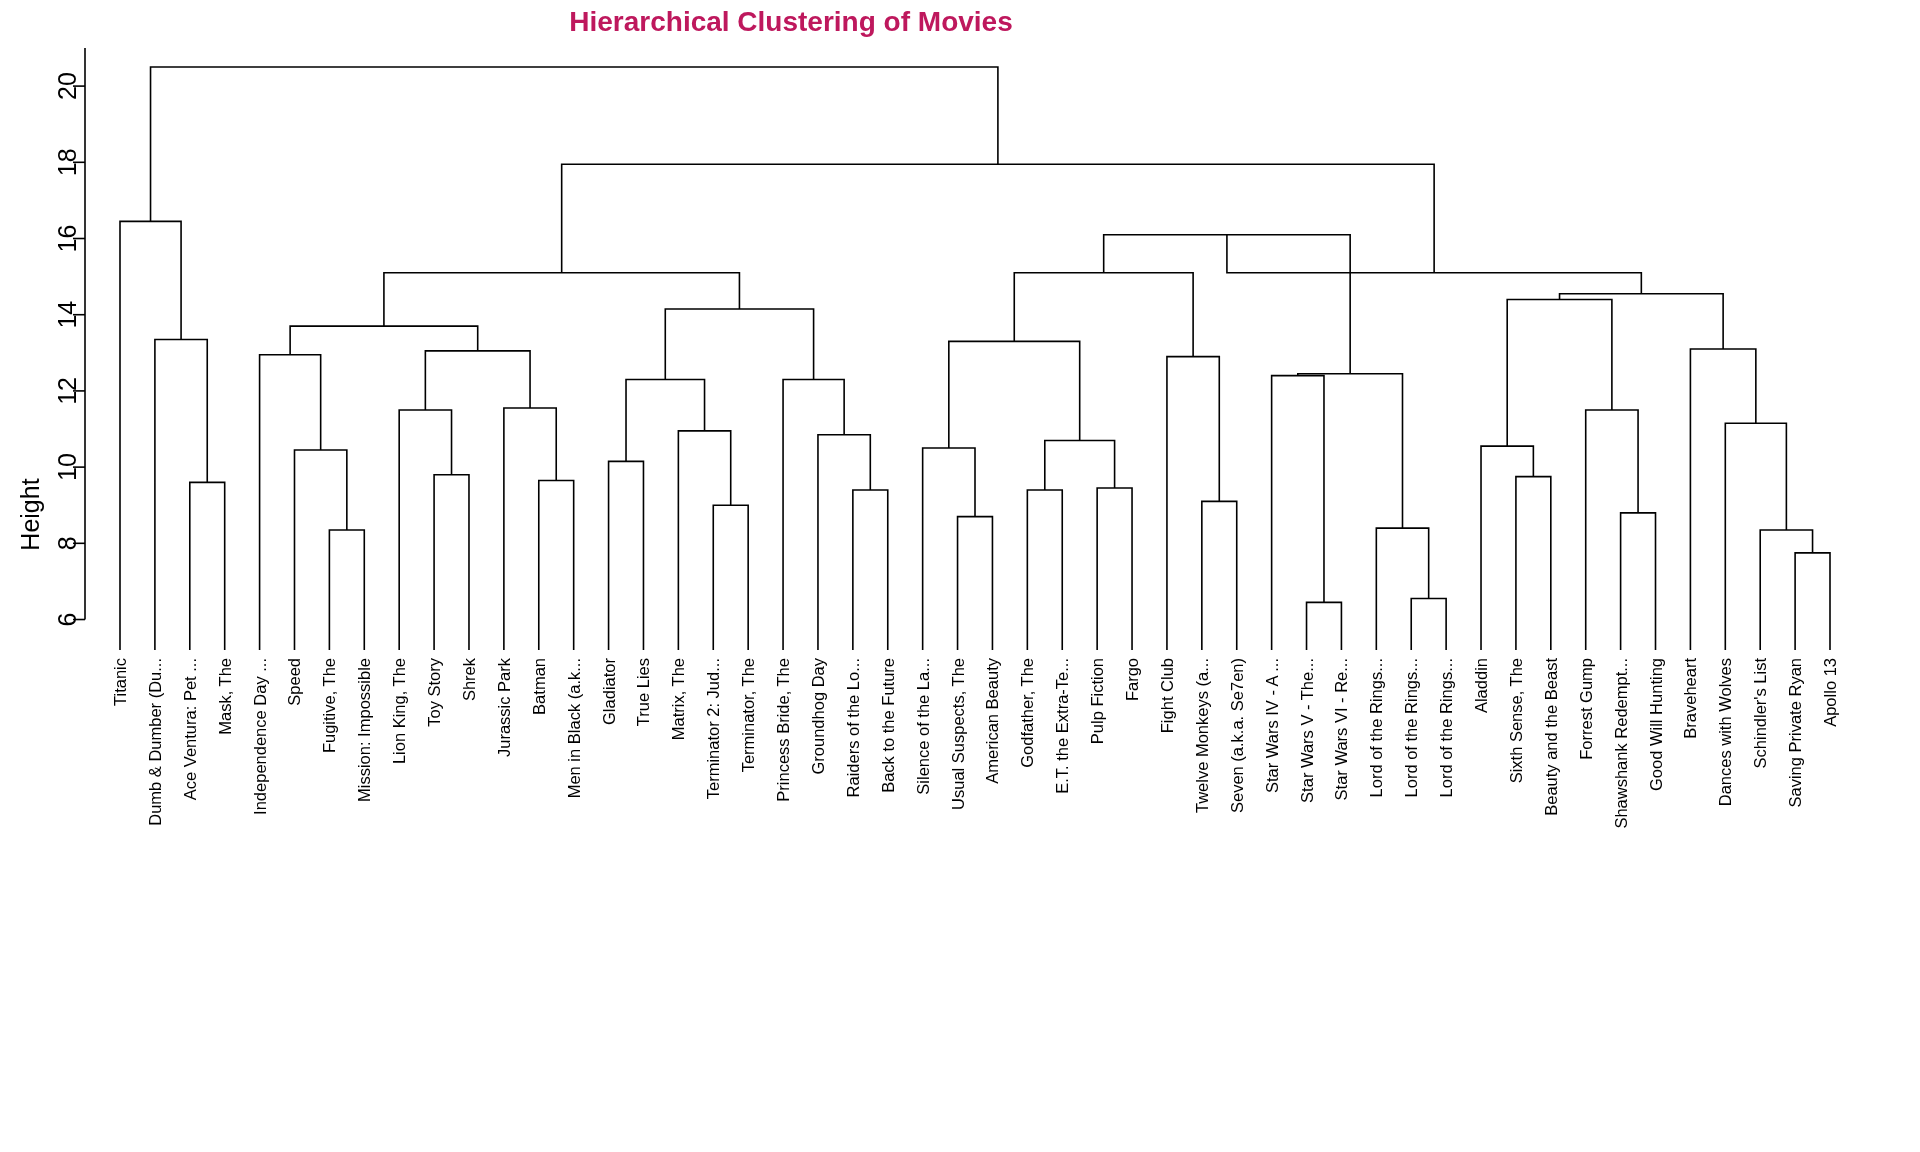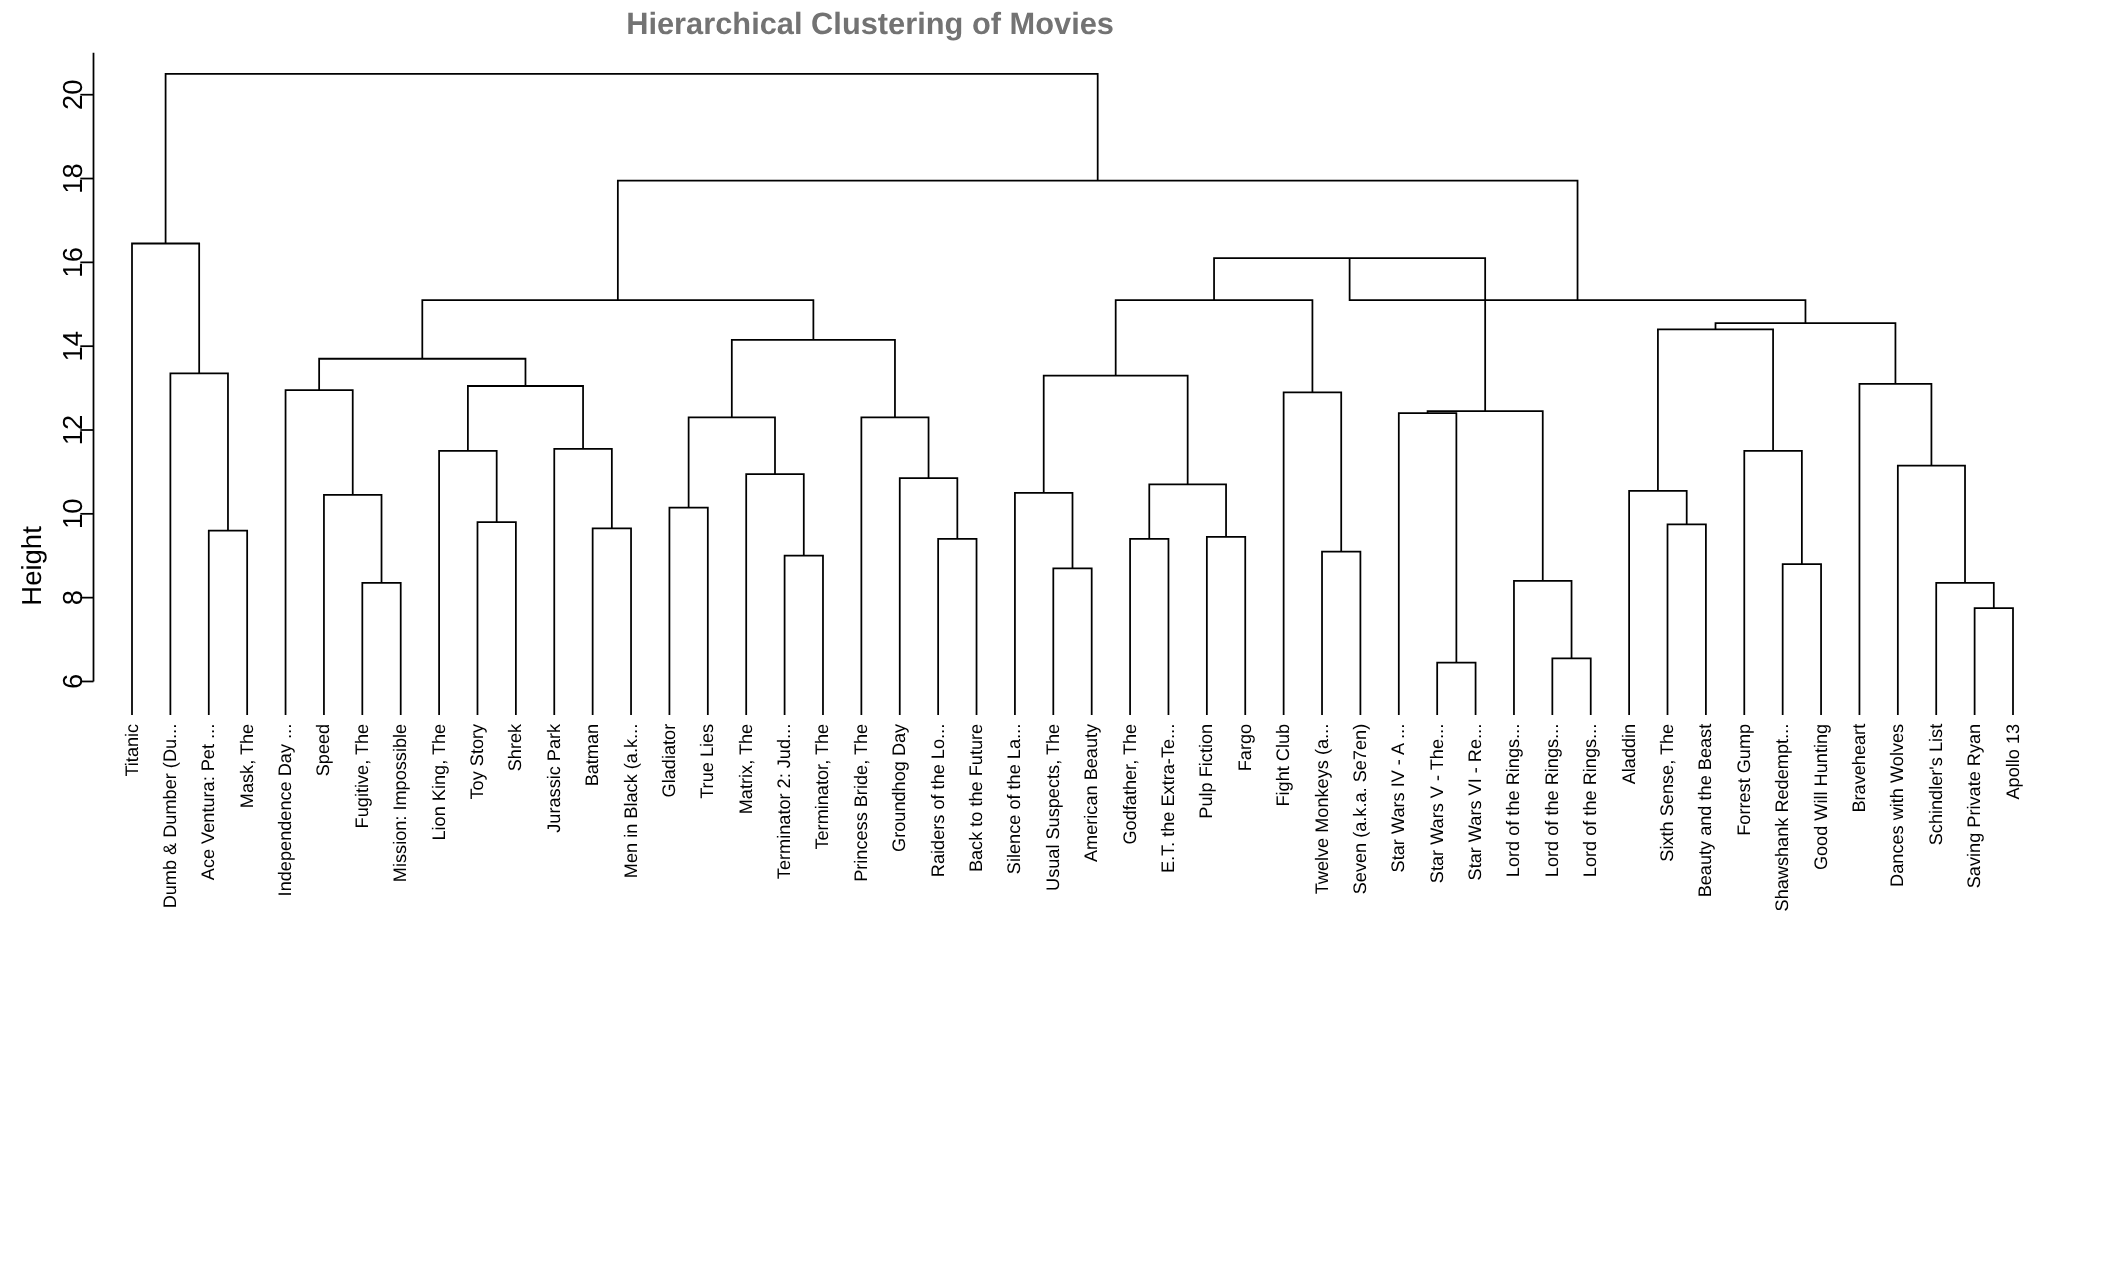--- a/index.html
+++ b/index.html
@@ -17,21 +17,21 @@
   }
   #plot-title {
     position: absolute;
     left: 0;
     top: 6px;
     width: 1582px;
     text-align: center;
     font-family: "Liberation Sans", sans-serif;
     font-weight: bold;
     font-size: 28px;
-    color: #737373;
+    color: #be185d;
     letter-spacing: 0px;
   }
   #y-axis-title {
     position: absolute;
     left: -40px;
     top: 500px;
     width: 140px;
     text-align: center;
     transform: rotate(-90deg);
     transform-origin: center center;

